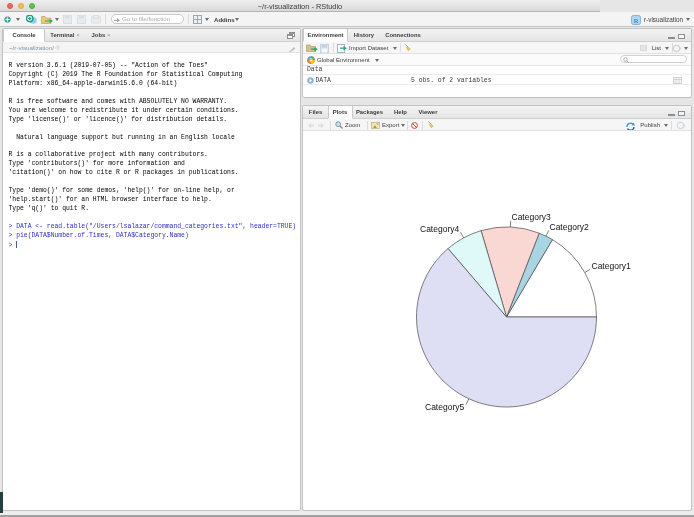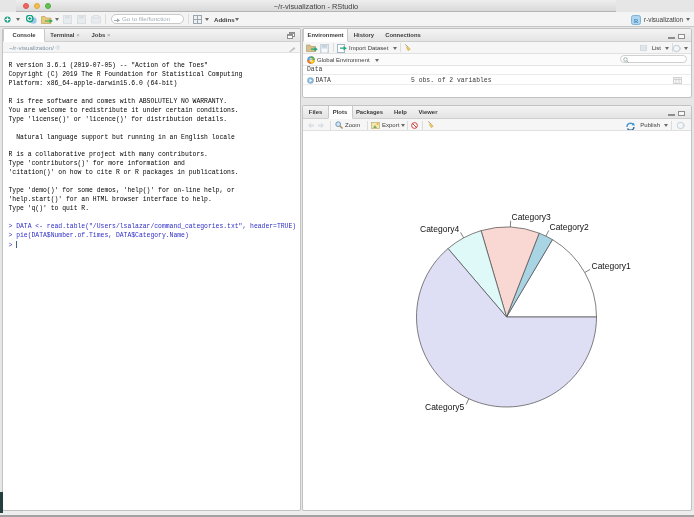--- a/index.html
+++ b/index.html
@@ -2,21 +2,21 @@
 <html><head>
 <meta charset="utf-8">
 <style>
 * { margin:0; padding:0; box-sizing:border-box; }
 html,body { width:694px; height:517px; overflow:hidden; }
 body { position:relative; font-family:"Liberation Sans", sans-serif; background:#e6e6e6; }
 .abs { position:absolute; }
 
 
 #titlebar { left:0; top:0; width:600px; height:12px;
-  background:linear-gradient(#eeeeee,#d9d9d9); border-bottom:1px solid #b4b4b4;margin-left:16px; }
+  background:linear-gradient(#eeeeee,#d9d9d9); border-bottom:1px solid #b4b4b4; }
 .light { position:absolute; top:3px; width:6px; height:6px; border-radius:50%; }
 #title { position:absolute; left:0; right:0; top:1.5px; text-align:center;
   font-size:7.4px; color:#3c3c3c; }
 
 
 #maintb { left:0; top:12px; width:694px; height:15px; background:#f4f4f4;
   border-bottom:1px solid #c6c6c6; }
 .caret { display:inline-block; width:0; height:0; border-left:2.5px solid transparent;
   border-right:2.5px solid transparent; border-top:3px solid #6b6b6b; }
 #gofile { position:absolute; left:111px; top:1.5px; width:73px; height:10px;

